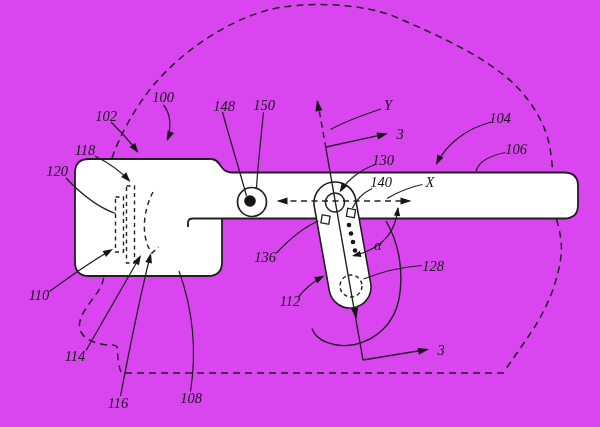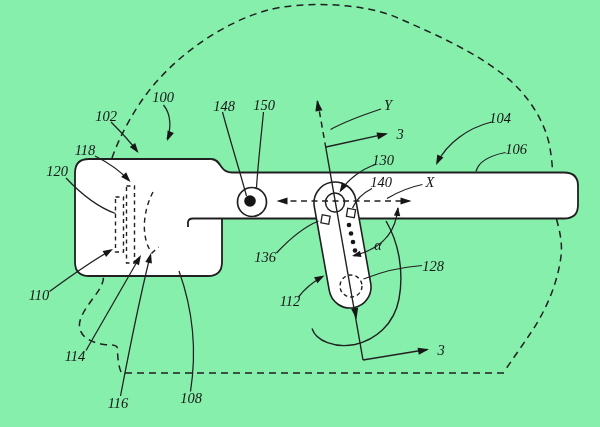--- a/index.html
+++ b/index.html
@@ -1,16 +1,16 @@
 <!DOCTYPE html>
 <html><head>
 <meta charset="utf-8">
 <style>
   html,body{margin:0;padding:0;background:#f6f6f4;}
-  .stage{width:600px;height:427px;background:#86efac;position:relative;overflow:hidden;
+  .stage{width:600px;height:427px;background:#d946ef;position:relative;overflow:hidden;
          font-family:"Liberation Serif", serif;}
   svg{display:block}
   text.ref{font-family:"Liberation Serif", serif;font-style:italic;font-size:14.5px;fill:#161616;}
   text.greek{font-size:14px;}
 </style>
 </head>
 <body>
 
 <div class="stage">
 <svg width="600" height="427" viewBox="0 0 600 427">

